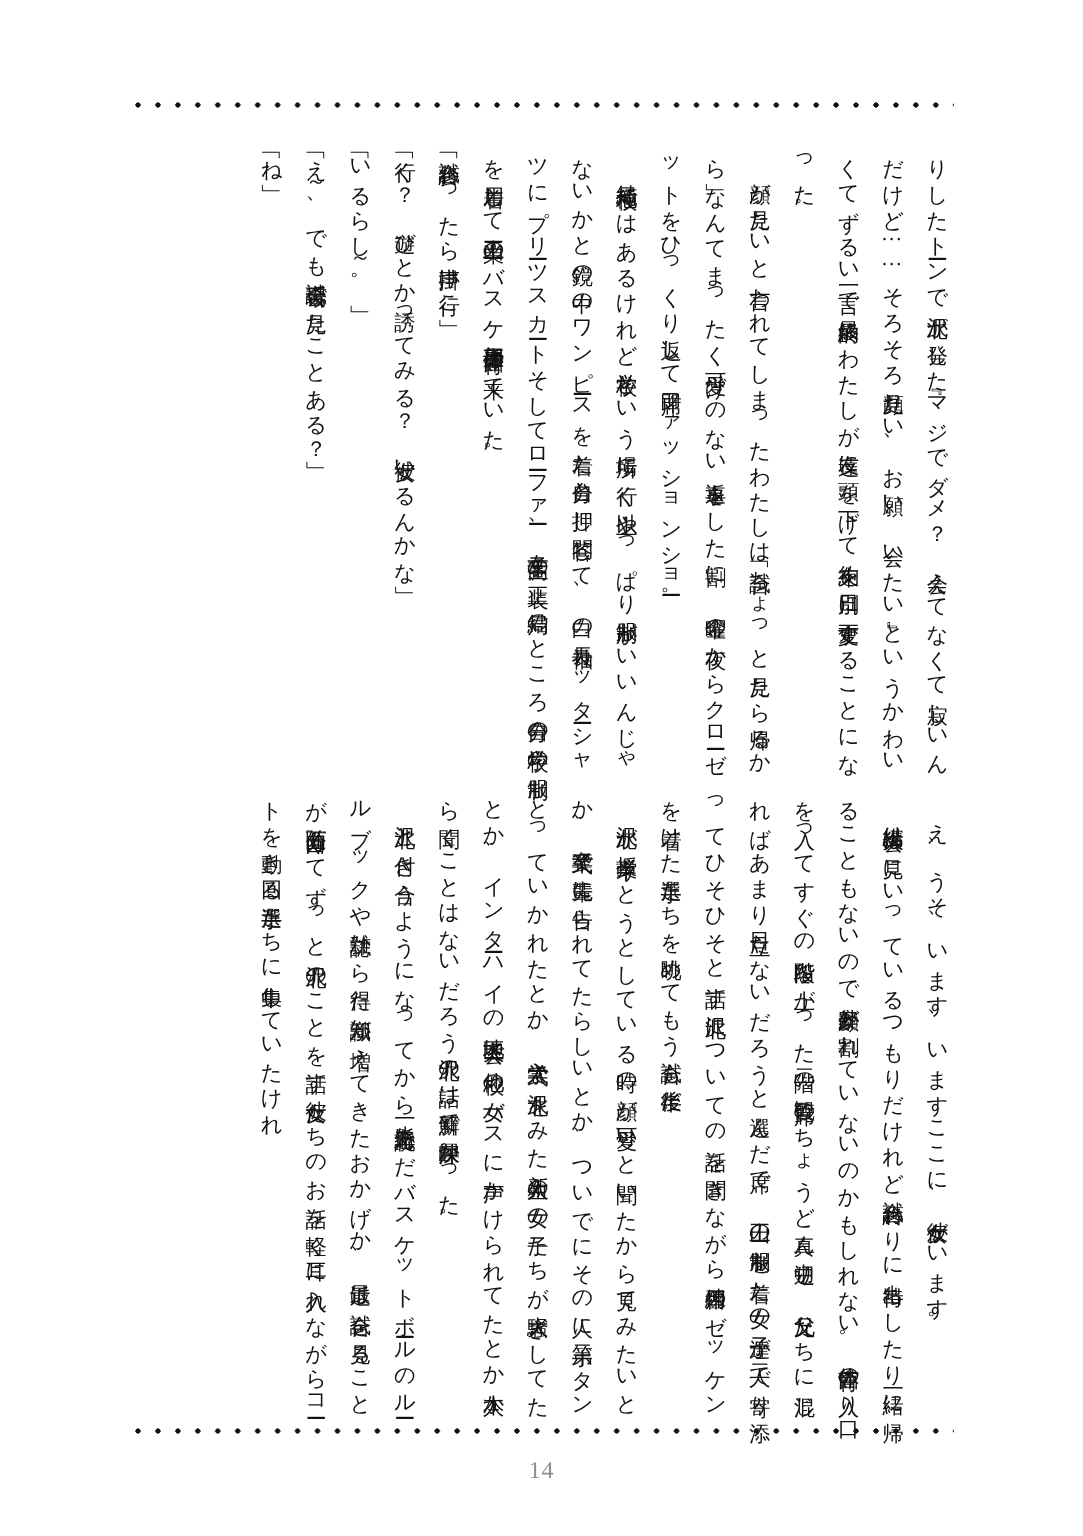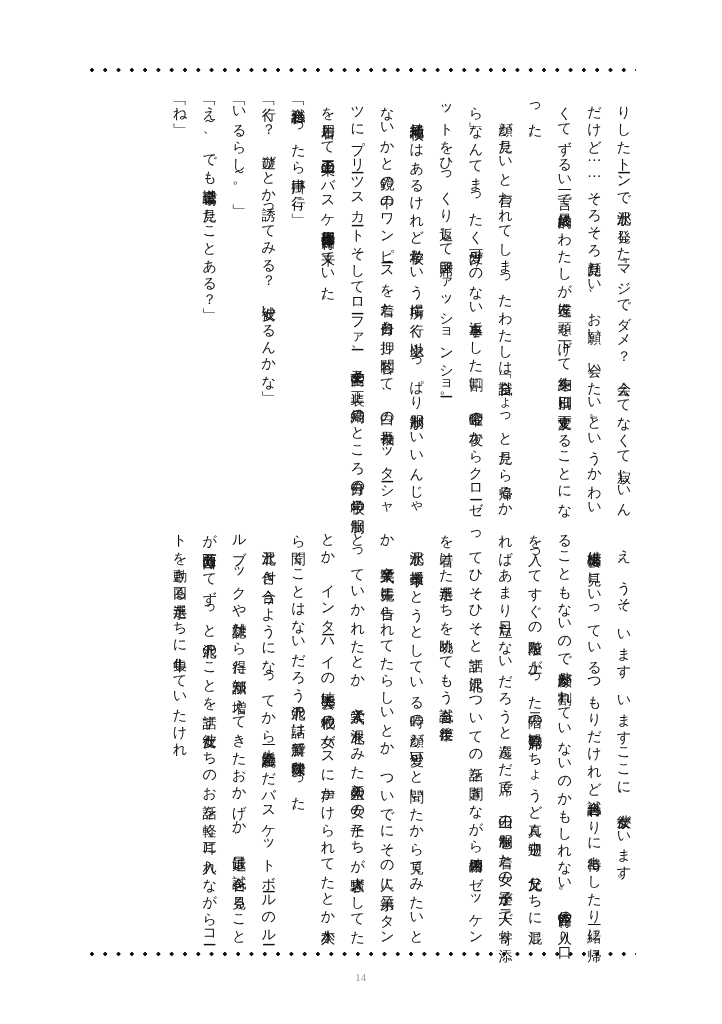--- a/index.html
+++ b/index.html
@@ -71,21 +71,21 @@
 
   .para + .para { margin-top: 0; }
 
   
   .page-number {
     position: absolute;
     top: 972px;
     left: 0;
     width: 722px;
     text-align: center;
-    font-size: 10px;
+    font-size: 16px;
     color: #8e8e8e;
     font-family: "Liberation Serif", "DejaVu Serif", serif;
     letter-spacing: 0.5px;
   }
 </style>
 </head>
 <body>
 
 <div class="page">
 

